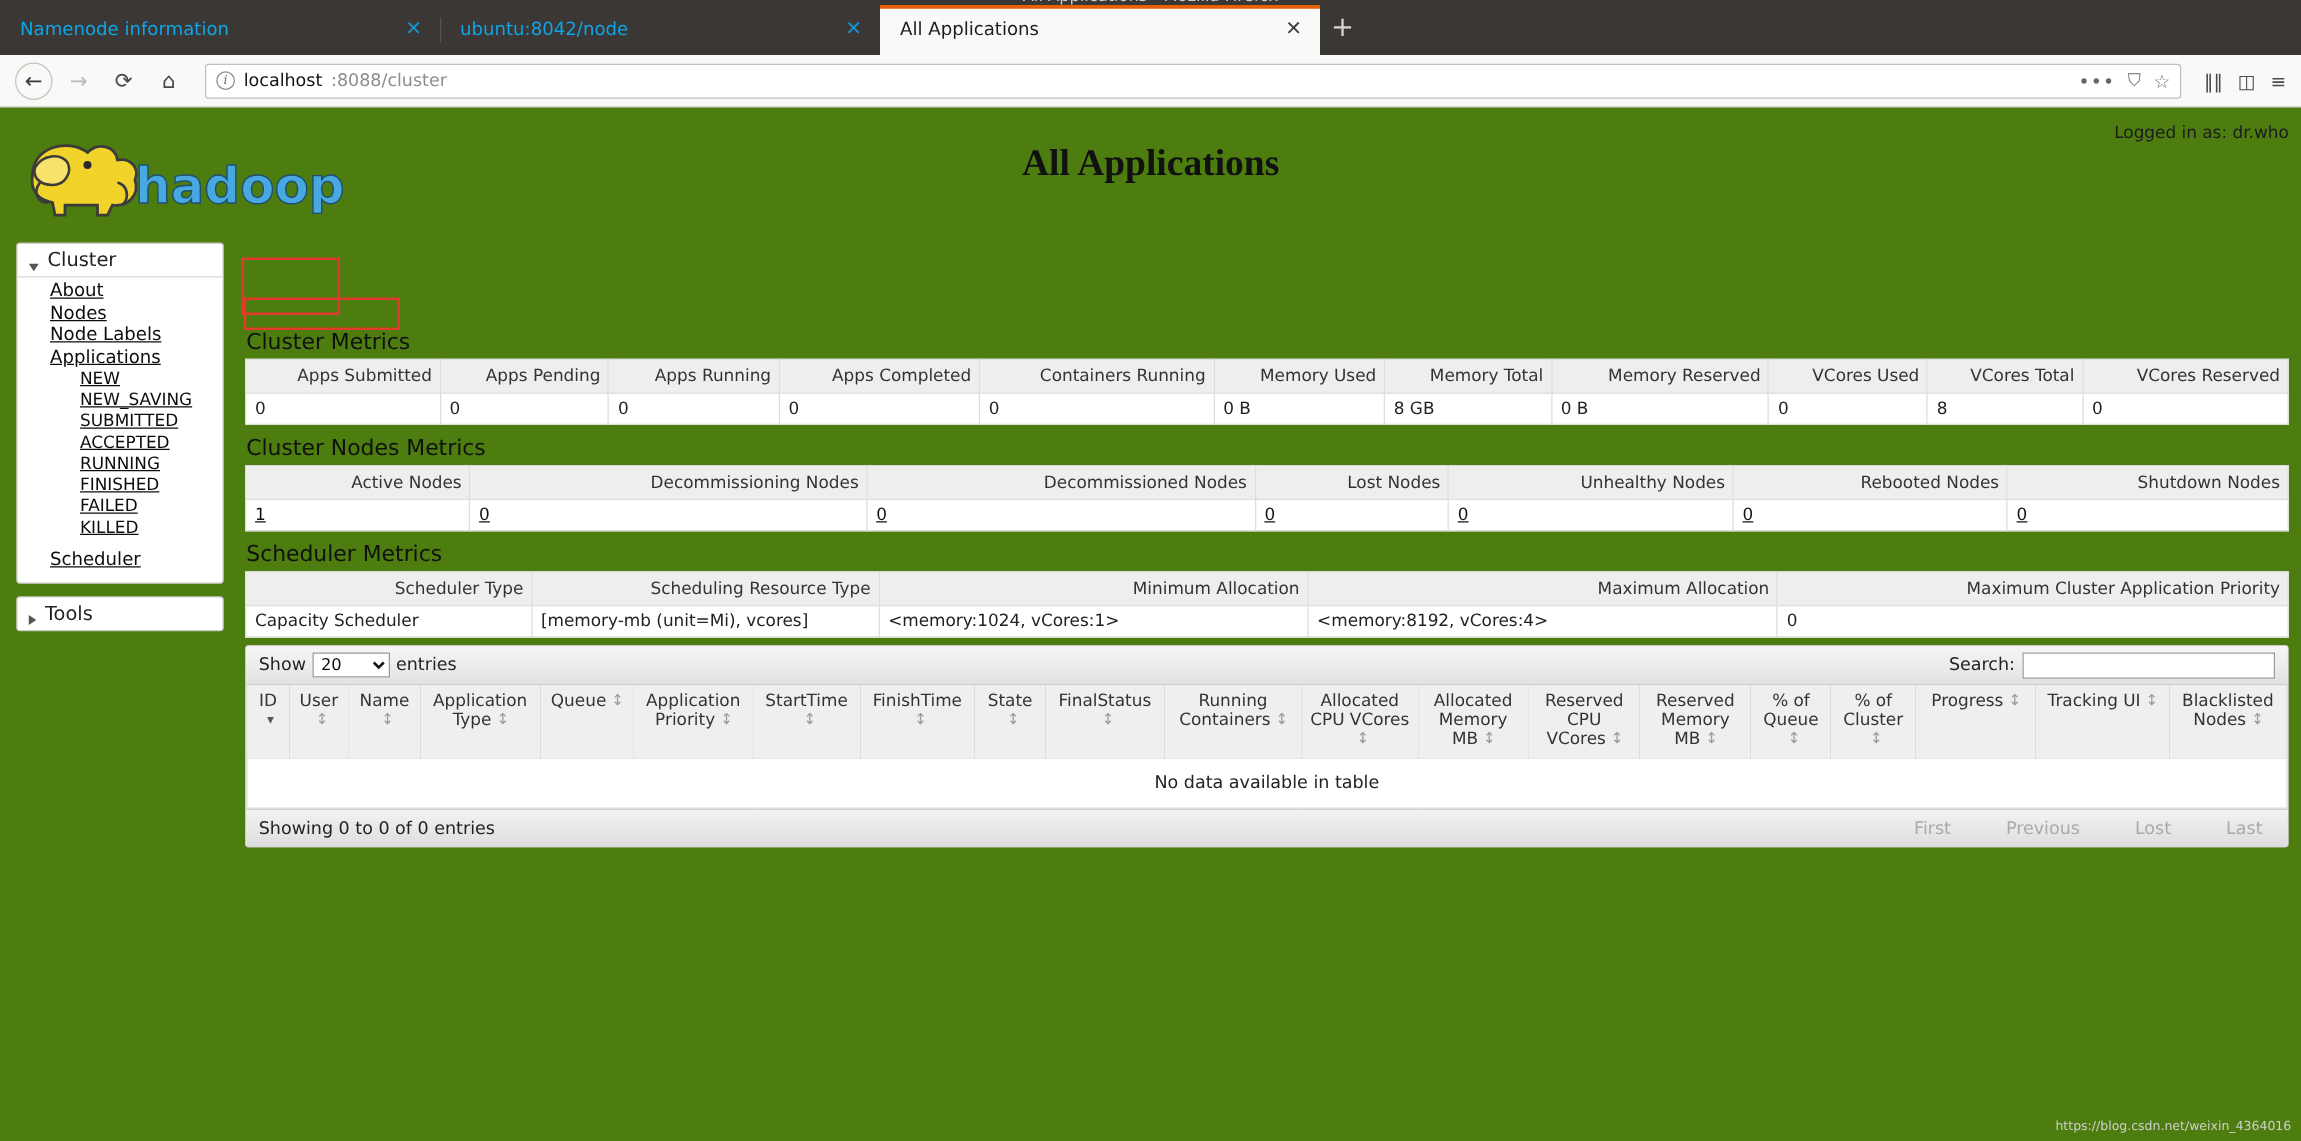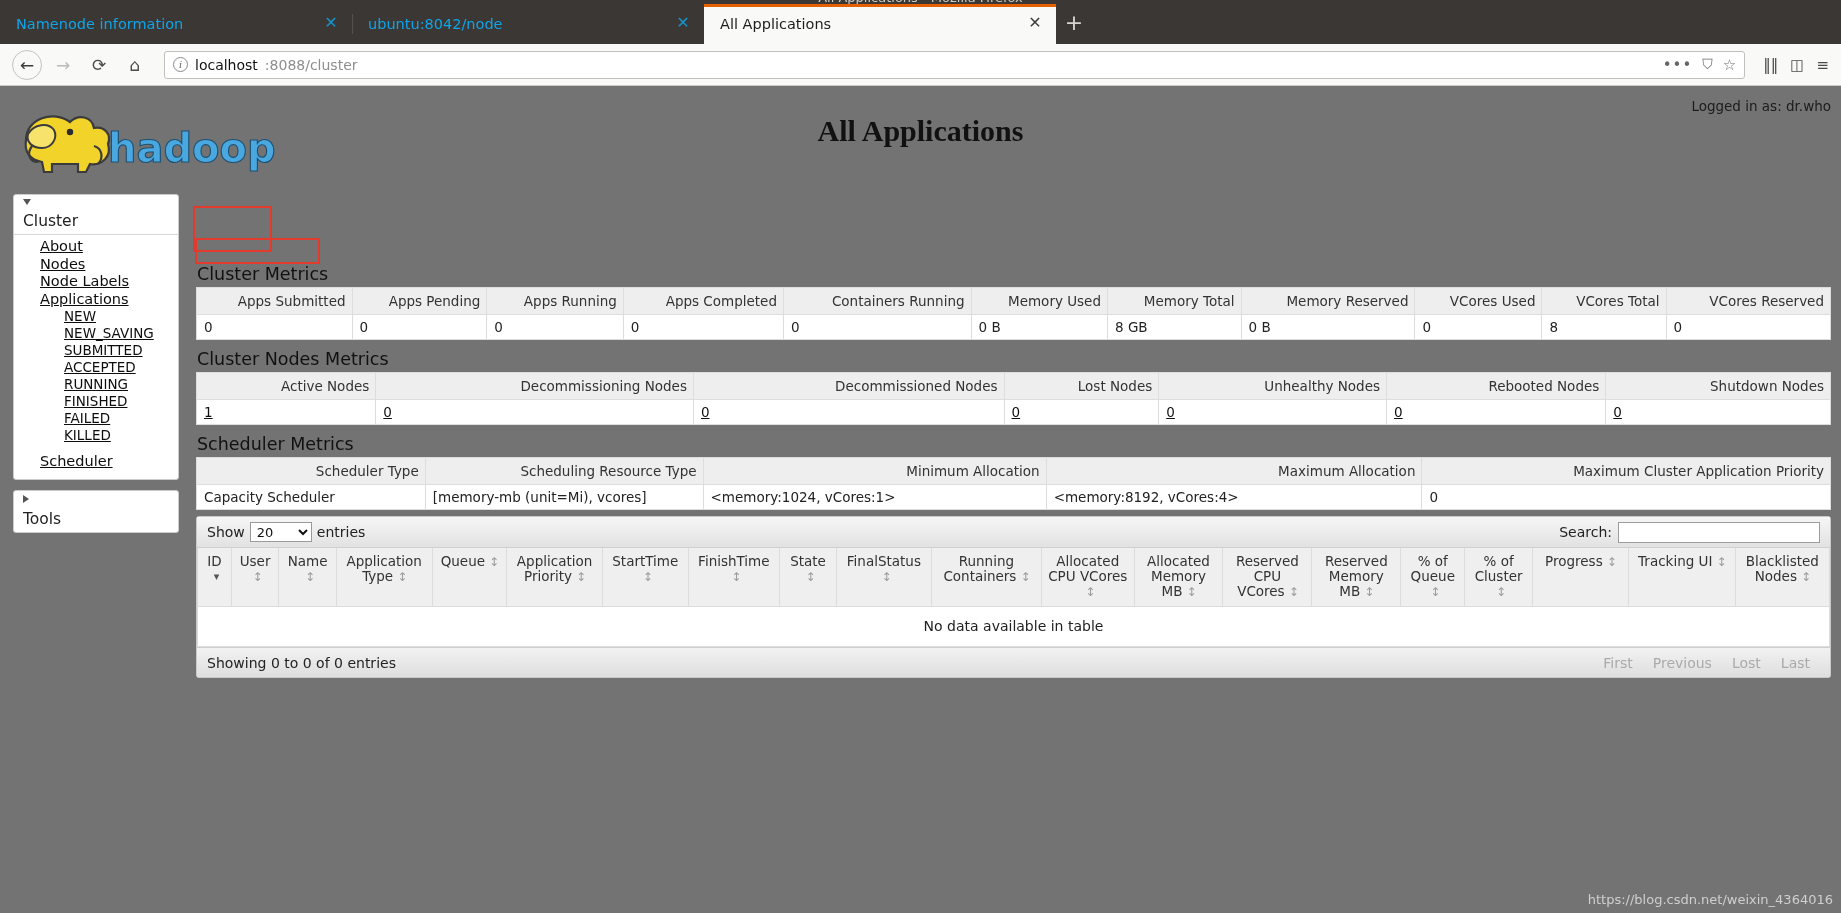--- a/index.html
+++ b/index.html
@@ -73,42 +73,42 @@
   }
   .url-host{ color:#111;text-align:right; }
   .url-path{ color:#8d8d8d; }
   .url-right{ margin-left:auto; display:flex; align-items:center; gap:10px; color:#666; }
   .dots{ letter-spacing:1px; font-size:15px; }
   .shield{ color:#6f6f6f; font-size:14px; }
   .star{ color:#6f6f6f; font-size:15px; }
   .menuicons{ display:flex; align-items:center; gap:12px; color:#4a4a4a; font-size:15px; padding-left:4px; }
 
   
-  .page { position:relative; height:827px; background:#737373; }
+  .page { position:relative; height:827px; background:#4d7c0f; }
 
   .loggedin{
     position:absolute; right:10px; top:12px; font-size:13.5px; color:#1c1c1c;
   }
 
   .logo-wrap{ position:absolute; left:8px; top:14px; width:300px; height:80px; }
 
   .page-title{
     position:absolute; left:0; right:0; top:28px; text-align:center;
     font-size:30px; font-weight:bold; color:#111; font-family:"Liberation Serif", serif;
   }
 
   
   .sidebar{ position:absolute; left:13px; top:108px; width:166px; }
   .panel{
     border:1px solid #cccccc; border-radius:3px; background:#fff;
     margin-bottom:10px;
   }
   .panel-head{
     padding:4px 9px; font-size:15.5px; color:#222; border-bottom:1px solid #d7d7d7;
-    display:flex; align-items:flex-start; gap:7px; cursor:pointer;flex-direction:column;
+    display:flex; align-items:flex-end; gap:7px; cursor:pointer;
   }
   .caret-down{
     width:0;height:0;border-left:4.5px solid transparent;border-right:4.5px solid transparent;
     border-top:6px solid #555;
   }
   .caret-right{
     width:0;height:0;border-top:4.5px solid transparent;border-bottom:4.5px solid transparent;
     border-left:6px solid #555;
   }
   .panel-body{ padding:3px 0 8px 0; }
@@ -174,32 +174,32 @@
   .sorticon.active::before{ content:"\25BE"; color:#555; font-size:11px; }
   table.apps td.empty{
     text-align:center; font-size:14px; color:#222; padding:11px 0 12px;
     border:1px solid #dcdcdc; background:#fff;
   }
   .dt-bottom{
     background:linear-gradient(#f2f2f2,#dedede); border-top:1px solid #cfcfcf;
     padding:6px 10px; display:flex; align-items:center; height:30px;
     font-size:14px; color:#222;
   }
-  .dt-paginate{ margin-left:auto; display:flex; }
+  .dt-paginate{ margin-left:auto; display:flex;gap:24px; }
   .pg{
     padding:2px 9px; color:#aaaaaa; font-size:14px; cursor:default;
     border:1px solid transparent;
   }
 
   
   .anno{
     position:absolute; border:2px solid #e23b2e; pointer-events:none;
   }
   .watermark{
-    position:absolute; right:8px; bottom:6px; font-size:13px; color:#cfcfcf;
+    position:absolute; right:8px; bottom:6px; font-size:10px; color:#cfcfcf;
   }
 </style>
 </head>
 <body>
 
 <div class="browser">
 
   <div class="tabstrip">
     <div class="win-title">All Applications - Mozilla Firefox</div>
 

